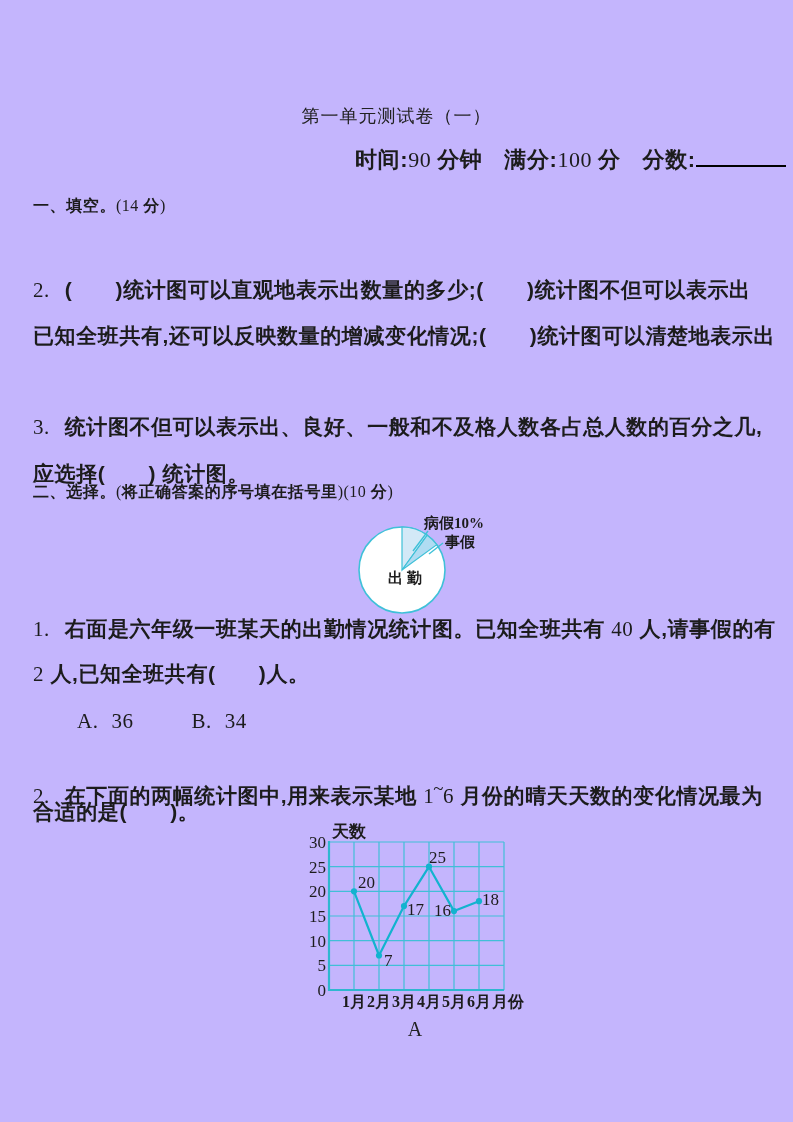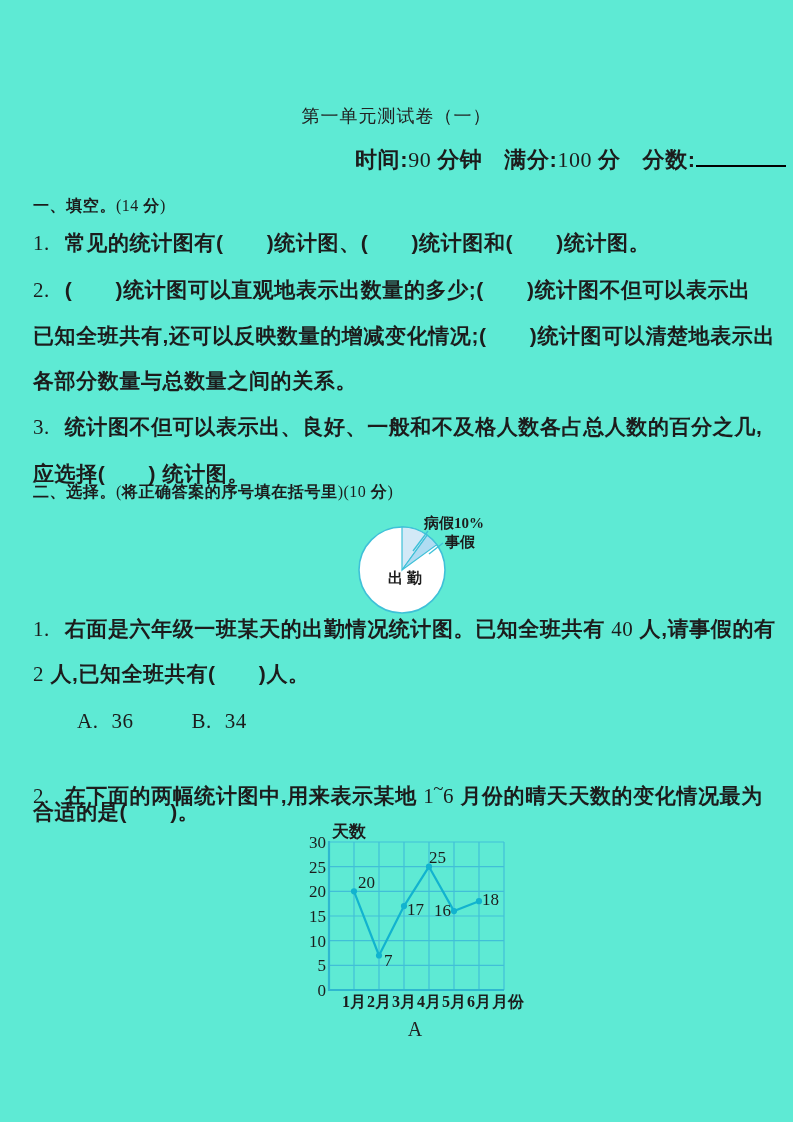--- a/index.html
+++ b/index.html
@@ -1,17 +1,17 @@
 <!DOCTYPE html>
 <html><head>
 <meta charset="utf-8">
 <style>
   html,body{margin:0;padding:0;background:#e8e8e8;}
   #paper{
-    position:relative;width:793px;height:1122px;background:#5eead4;
+    position:relative;width:793px;height:1122px;background:#c4b5fd;
     margin:0 auto;overflow:hidden;
     font-family:"Liberation Sans",sans-serif;color:#1c1c1c;
   }
   .abs{position:absolute;white-space:nowrap;}
   .line{font-size:21px;line-height:27px;left:33px;}
   .heading{font-size:16px;line-height:28px;left:33px;}
   .run{display:inline;}
   .run.zh{font-family:"Liberation Sans",sans-serif;font-weight:600;letter-spacing:0.6px;}
   .run.b{font-weight:700;}
   .run.num{font-family:"Liberation Serif",serif;font-weight:400;letter-spacing:0.5px;}
@@ -38,24 +38,22 @@
 <div id="paper">
 
   <div id="title" class="abs">第一单元测试卷（一）</div>
 
   <div id="info" class="abs">
     <span><span class="run zh b">时间:</span><span class="run num">90 </span><span class="run zh b">分钟</span><span class="run zh b gapL">满分:</span><span class="run num">100 </span><span class="run zh b">分</span><span class="run zh b gapL">分数:</span></span><span class="score-line"></span>
   </div>
 
   <div class="abs heading" style="top:192px;"><span class="run zh b">一、填空。</span><span class="run num">(</span><span class="run num">14 </span><span class="run zh b">分</span><span class="run num">)</span></div>
 
-  <div class="abs line" style="top:229px;"><span class="run num q">1.</span><span class="run zh">常见的统计图有(　　)统计图、(　　)统计图和(　　)统计图。</span></div>
   <div class="abs line" style="top:276px;"><span class="run num q">2.</span><span class="run zh">(　　)统计图可以直观地表示出数量的多少;(　　)统计图不但可以表示出</span></div>
   <div class="abs line" style="top:322px;"><span class="run zh">已知全班共有,还可以反映数量的增减变化情况;(　　)统计图可以清楚地表示出</span></div>
-  <div class="abs line" style="top:367px;"><span class="run zh">各部分数量与总数量之间的关系。</span></div>
   <div class="abs line" style="top:413px;"><span class="run num q">3.</span><span class="run zh">统计图不但可以表示出、良好、一般和不及格人数各占总人数的百分之几,</span></div>
   <div class="abs line" style="top:460px;"><span class="run zh">应选择(　　) 统计图。</span></div>
 
   <div class="abs heading" style="top:478px;"><span class="run zh b">二、选择。</span><span class="run num">(</span><span class="run zh b">将正确答案的序号填在括号里</span><span class="run num">)(</span><span class="run num">10 </span><span class="run zh b">分</span><span class="run num">)</span></div>
 
   <svg class="abs" style="top:498px;left:330px;" width="190" height="125" viewBox="0 0 190 125">
     <circle cx="72" cy="72" r="43" fill="#ffffff" stroke="#3fc1d8" stroke-width="1.6"></circle>
     <path d="M72,72 L72,29 A43,43 0 0 1 97.27,37.21 Z" fill="#d3e9f7" stroke="#3fc1d8" stroke-width="1.2"></path>
     <path d="M72,72 L97.27,37.21 A43,43 0 0 1 106.79,46.73 Z" fill="#b0dcf2" stroke="#3fc1d8" stroke-width="1.2"></path>
     <line x1="98" y1="33" x2="83" y2="53" stroke="#3fc1d8" stroke-width="1.4"></line>

